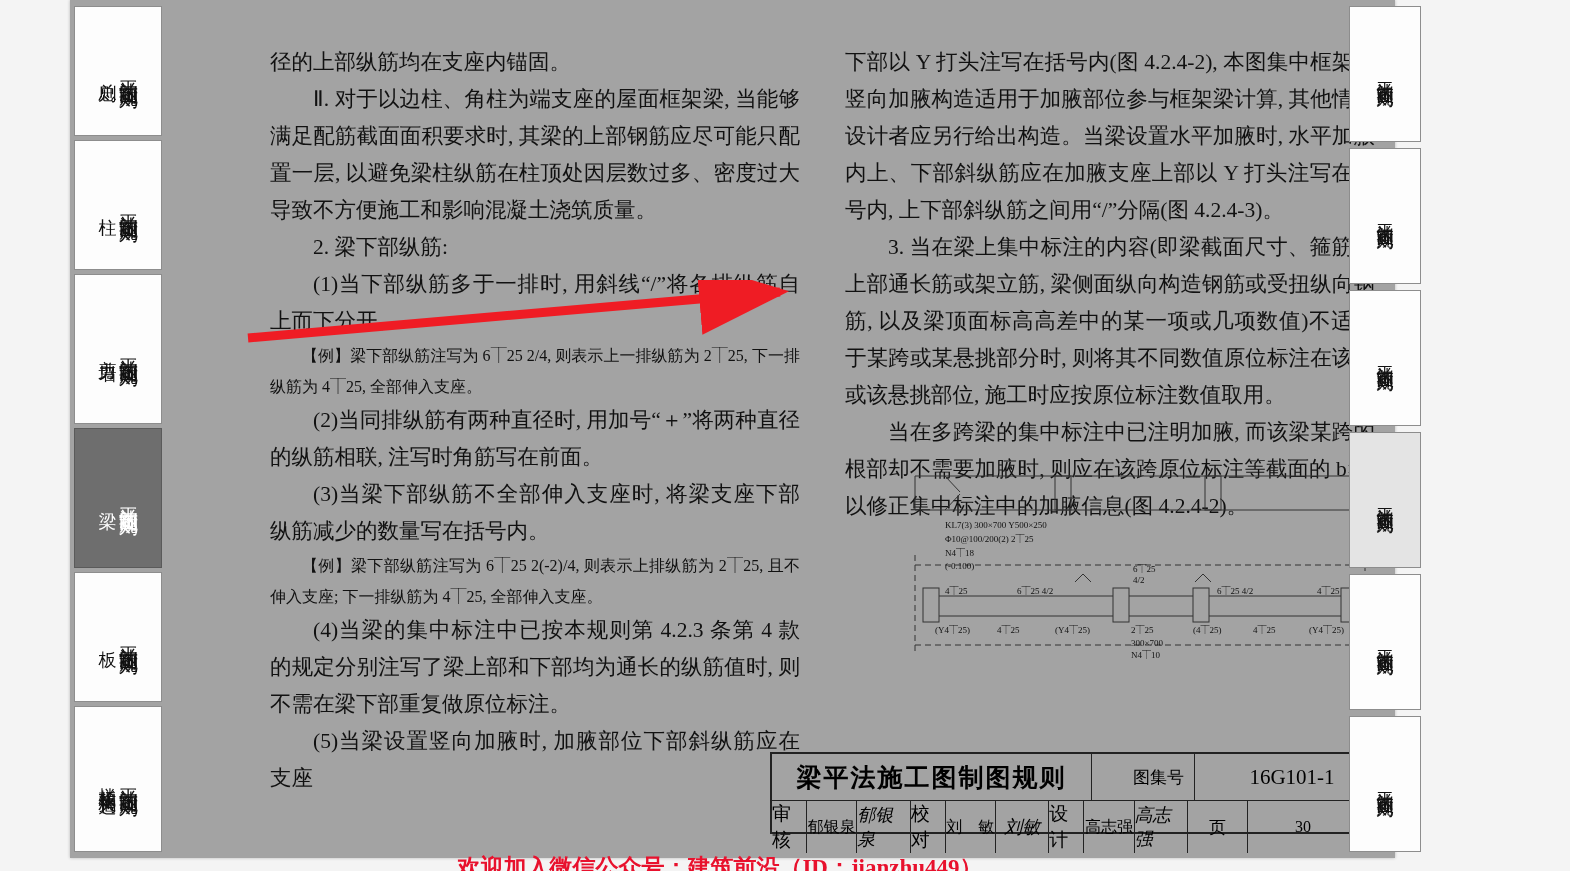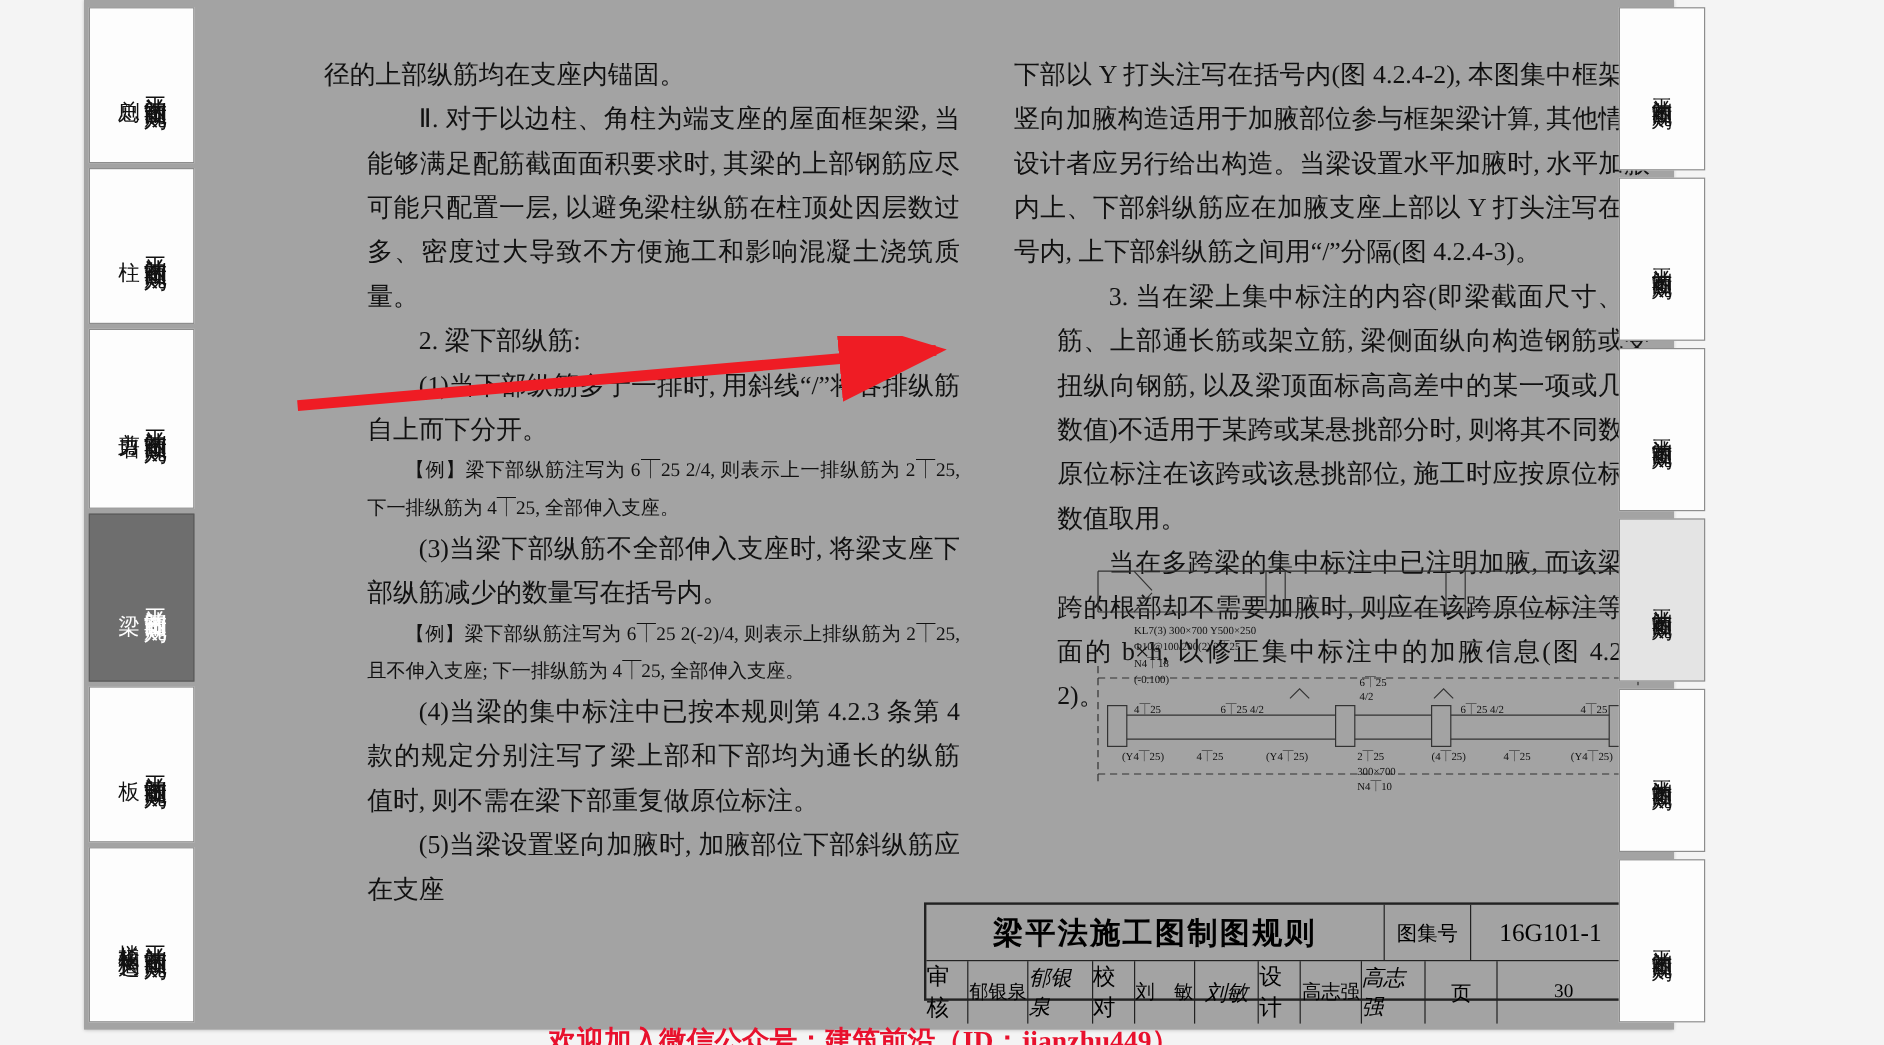--- a/index.html
+++ b/index.html
@@ -43,39 +43,39 @@
   .tab-r .vtxt{writing-mode:vertical-rl;text-orientation:upright;font-size:17px;letter-spacing:2px;color:#111;}
 
   
   .col{
     position:absolute;top:44px;width:530px;
     font-size:21.5px;line-height:37px;color:#111;text-align:justify;
   }
   .col.left{left:200px;}
   .col.right{left:775px;}
   .col p{margin:0;}
-  .col p.ind{text-indent:2em;margin-left:36px;}
+  .col p.ind{text-indent:2em;}
   .note{font-size:16px;line-height:31px;}
   .note .lbl{letter-spacing:0px;}
 
   
   .figure{position:absolute;left:775px;top:470px;width:530px;height:200px;}
   .fig-svg{position:absolute;left:60px;top:0;}
   .fig-cap{
     position:absolute;left:775px;top:688px;width:530px;text-align:center;
     font-size:21px;font-weight:bold;color:#111;
   }
 
   
   .titleblock{
     position:absolute;left:700px;top:752px;width:590px;height:82px;
     border:2px solid #222;box-sizing:border-box;display:flex;flex-direction:column;
   }
   .tb-row{display:flex;flex:1;}
-  .tb-row.top{flex:0 0 46px;}
+  .tb-row.top{flex:0 0 46px;gap:31px;}
   .tb-cell{border-right:1px solid #222;display:flex;align-items:center;justify-content:center;box-sizing:border-box;}
   .tb-cell:last-child{border-right:none;}
   .tb-title{flex:1;font-size:25px;font-weight:bold;letter-spacing:2px;}
   .tb-lbl{width:72px;font-size:17px;}
   .tb-val{width:132px;font-size:21px;}
   .tb-row.bot{border-top:1px solid #222;}
   .tb-s-lbl{width:42px;font-size:19px;}
   .tb-s-val{width:60px;font-size:16px;}
   .tb-sign{width:64px;font-size:18px;font-family:"Liberation Serif",serif;font-style:italic;}
   .tb-page-lbl{width:72px;font-size:17px;}
@@ -126,20 +126,21 @@
         <span class="vtxt small">楼板相关构造</span>
       </div>
     </div>
 
     <div class="col left">
       <p>径的上部纵筋均在支座内锚固。</p>
       <p class="ind">Ⅱ. 对于以边柱、角柱为端支座的屋面框架梁, 当能够满足配筋截面面积要求时, 其梁的上部钢筋应尽可能只配置一层, 以避免梁柱纵筋在柱顶处因层数过多、密度过大导致不方便施工和影响混凝土浇筑质量。</p>
       <p class="ind">2. 梁下部纵筋:</p>
       <p class="ind">(1)当下部纵筋多于一排时, 用斜线“/”将各排纵筋自上而下分开。</p>
       <p class="note ind"><span class="lbl">【例】</span><span>梁下部纵筋注写为 6⏉25 2/4, 则表示上一排纵筋为 2⏉25, 下一排纵筋为 4⏉25, 全部伸入支座。</span></p>
+      <p class="ind">(2)当同排纵筋有两种直径时, 用加号“＋”将两种直径的纵筋相联, 注写时角筋写在前面。</p>
       <p class="ind">(3)当梁下部纵筋不全部伸入支座时, 将梁支座下部纵筋减少的数量写在括号内。</p>
       <p class="note ind"><span class="lbl">【例】</span><span>梁下部纵筋注写为 6⏉25 2(-2)/4, 则表示上排纵筋为 2⏉25, 且不伸入支座; 下一排纵筋为 4⏉25, 全部伸入支座。</span></p>
       <p class="ind">(4)当梁的集中标注中已按本规则第 4.2.3 条第 4 款的规定分别注写了梁上部和下部均为通长的纵筋值时, 则不需在梁下部重复做原位标注。</p>
       <p class="ind">(5)当梁设置竖向加腋时, 加腋部位下部斜纵筋应在支座</p>
     </div>
 
     <div class="col right">
       <p>下部以 Y 打头注写在括号内(图 4.2.4-2), 本图集中框架梁竖向加腋构造适用于加腋部位参与框架梁计算, 其他情况设计者应另行给出构造。当梁设置水平加腋时, 水平加腋内上、下部斜纵筋应在加腋支座上部以 Y 打头注写在括号内, 上下部斜纵筋之间用“/”分隔(图 4.2.4-3)。</p>
       <p class="ind">3. 当在梁上集中标注的内容(即梁截面尺寸、箍筋、上部通长筋或架立筋, 梁侧面纵向构造钢筋或受扭纵向钢筋, 以及梁顶面标高高差中的某一项或几项数值)不适用于某跨或某悬挑部分时, 则将其不同数值原位标注在该跨或该悬挑部位, 施工时应按原位标注数值取用。</p>
       <p class="ind">当在多跨梁的集中标注中已注明加腋, 而该梁某跨的根部却不需要加腋时, 则应在该跨原位标注等截面的 b×h, 以修正集中标注中的加腋信息(图 4.2.4-2)。</p>

